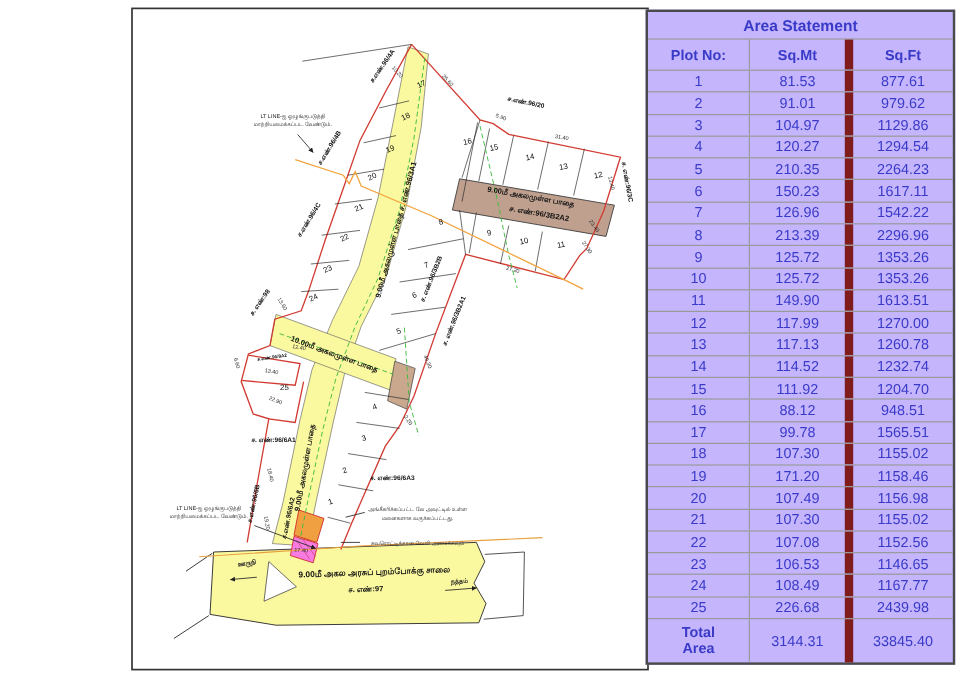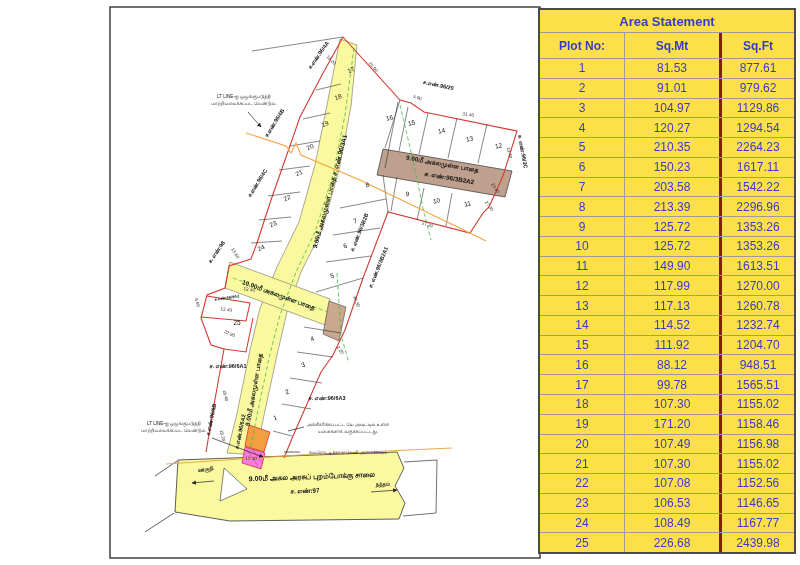--- a/index.html
+++ b/index.html
@@ -2,29 +2,29 @@
 <html><head>
 <meta charset="utf-8">
 <style>
   html,body{margin:0;padding:0;background:#ffffff;}
   .page{position:relative;width:800px;height:565px;background:#fff;overflow:hidden;
         font-family:"Liberation Sans", sans-serif;}
   .map-svg{position:absolute;left:0;top:0;}
   
   .area-table{position:absolute;left:538px;top:8px;width:258px;height:546px;
       border:2px solid #4a4a4a;box-sizing:border-box;display:flex;flex-direction:column;
-      color:#3A3AC8;background:#fde047;}
+      color:#3A3AC8;background:#c4b5fd;}
   .title-row{flex:0 0 22px;display:flex;align-items:center;justify-content:center;
       font-weight:bold;font-size:13px;}
   .trow{display:flex;flex:1 1 auto;border-top:1px solid #9a9a9a;min-height:0;}
   .head-row{flex:0 0 25px;font-weight:bold;}
   .total-row{flex:0 0 36px;}
   .tcell{display:flex;align-items:center;justify-content:center;font-size:12px;box-sizing:border-box;}
   .c0{width:84px;text-align:right;}
-  .c1{width:98px;border-left:1px solid #9a9a9a;border-right:3px solid #7f1d1d;}
+  .c1{width:87px;border-left:1px solid #9a9a9a;border-right:7px solid #7f1d1d;}
   .c2{flex:1;}
   .total-label{font-weight:bold;flex-direction:column;line-height:1.1;}
   
   text{font-family:"Liberation Sans", sans-serif;fill:#111;}
   .pnum{font-size:6.5px;}
   .survey{font-size:5.5px;font-weight:bold;}
   .surveysm{font-size:3.9px;font-weight:bold;}
   .roadlbl{font-size:6.3px;font-weight:bold;}
   .dim{font-size:4.6px;fill:#333;}
   .note{font-size:4.6px;fill:#222;}
@@ -228,21 +228,21 @@
           <div class="tcell c1">210.35</div>
           <div class="tcell c2">2264.23</div>
         </div>
         <div class="trow">
           <div class="tcell c0">6</div>
           <div class="tcell c1">150.23</div>
           <div class="tcell c2">1617.11</div>
         </div>
         <div class="trow">
           <div class="tcell c0">7</div>
-          <div class="tcell c1">203.58</div>
+          <div class="tcell c1">126.96</div>
           <div class="tcell c2">1542.22</div>
         </div>
         <div class="trow">
           <div class="tcell c0">8</div>
           <div class="tcell c1">213.39</div>
           <div class="tcell c2">2296.96</div>
         </div>
         <div class="trow">
           <div class="tcell c0">9</div>
           <div class="tcell c1">125.72</div>
@@ -322,15 +322,23 @@
           <div class="tcell c0">24</div>
           <div class="tcell c1">108.49</div>
           <div class="tcell c2">1167.77</div>
         </div>
         <div class="trow">
           <div class="tcell c0">25</div>
           <div class="tcell c1">226.68</div>
           <div class="tcell c2">2439.98</div>
         </div>
       </div>
+  <div class="trow total-row">
+    <div class="tcell c0 total-label">
+      <span>Total</span>
+      <span>Area</span>
+    </div>
+    <div class="tcell c1">3144.31</div>
+    <div class="tcell c2">33845.40</div>
+  </div>
 </div>
 
 </div>
 
 </body></html>

